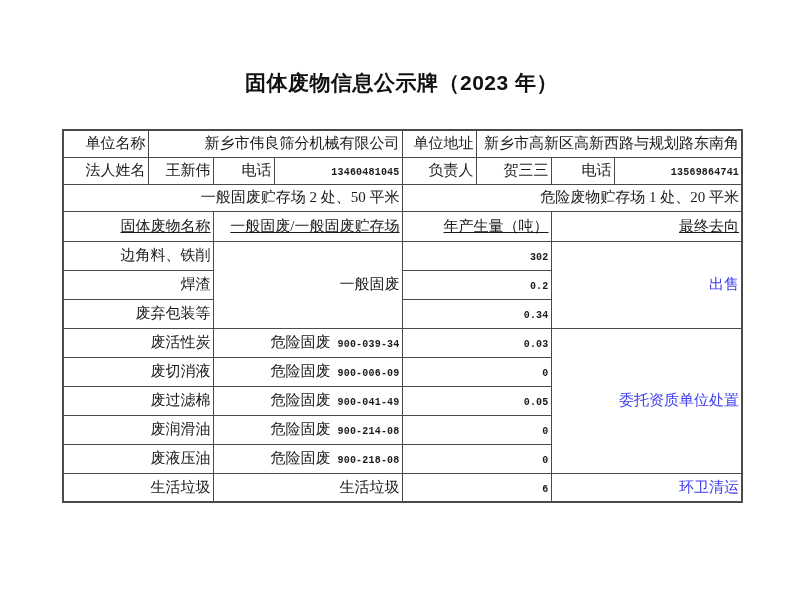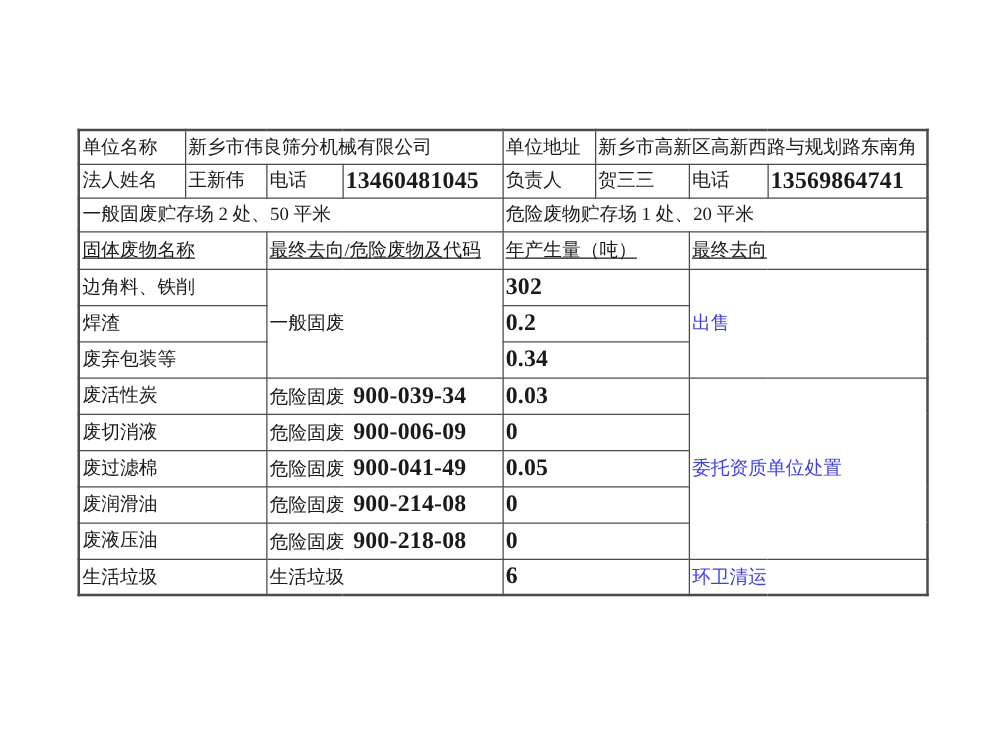--- a/index.html
+++ b/index.html
@@ -28,44 +28,45 @@
   }
   table.notice {
     border-collapse: collapse;
     table-layout: fixed;
     width: 679px;
     margin-top: 33px;
     border: 2px solid var(--border, #4a4a4a);
   }
   table.notice td {
     border: 1px solid var(--border, #4a4a4a);
-    text-align: left;
+    text-align: right;
     vertical-align: middle;
     font-size: 15px;
     padding: 0 2px;
     overflow: hidden;
     white-space: nowrap;
   }
   tr.hr1 { height: 27px; }
   tr.hr2 { height: 30px; text-decoration: underline; }
   tr.dr  { height: 29px; }
   .num {
-    font-family: Liberation Serif, serif;
+    font-family: Liberation Mono, monospace;
     font-weight: 700;
-    font-size: 19px;
+    font-size: 10px;
     letter-spacing: 0.2px;
   }
   .code { margin-left: 7px; }
   .blue { color: var(--link-blue, #3c3cf0); }
 </style>
 </head>
 <body>
 
 <div class="page">
 
+  <div class="doc-title">固体废物信息公示牌（2023 年）</div>
 
   <table class="notice">
     <colgroup>
       <col style="width:85px">
         <col style="width:65px">
         <col style="width:61px">
         <col style="width:128px">
       <col style="width:74px">
         <col style="width:75px">
         <col style="width:63px">
@@ -91,21 +92,21 @@
       <td><span class="num">13569864741</span></td>
     </tr>
 
     <tr class="hr1">
       <td colspan="4">一般固废贮存场 2 处、50 平米</td>
       <td colspan="4">危险废物贮存场 1 处、20 平米</td>
     </tr>
 
     <tr class="hr2">
       <td colspan="2">固体废物名称</td>
-      <td colspan="2">最终去向/危险废物及代码</td>
+      <td colspan="2">一般固废/一般固废贮存场</td>
       <td colspan="2">年产生量（吨）</td>
       <td colspan="2">最终去向</td>
     </tr>
 
     <tr class="dr">
       <td colspan="2">边角料、铁削</td>
       <td colspan="2" rowspan="3">一般固废</td>
       <td colspan="2"><span class="num">302</span></td>
       <td colspan="2" rowspan="3" class="blue">出售</td>
     </tr>

